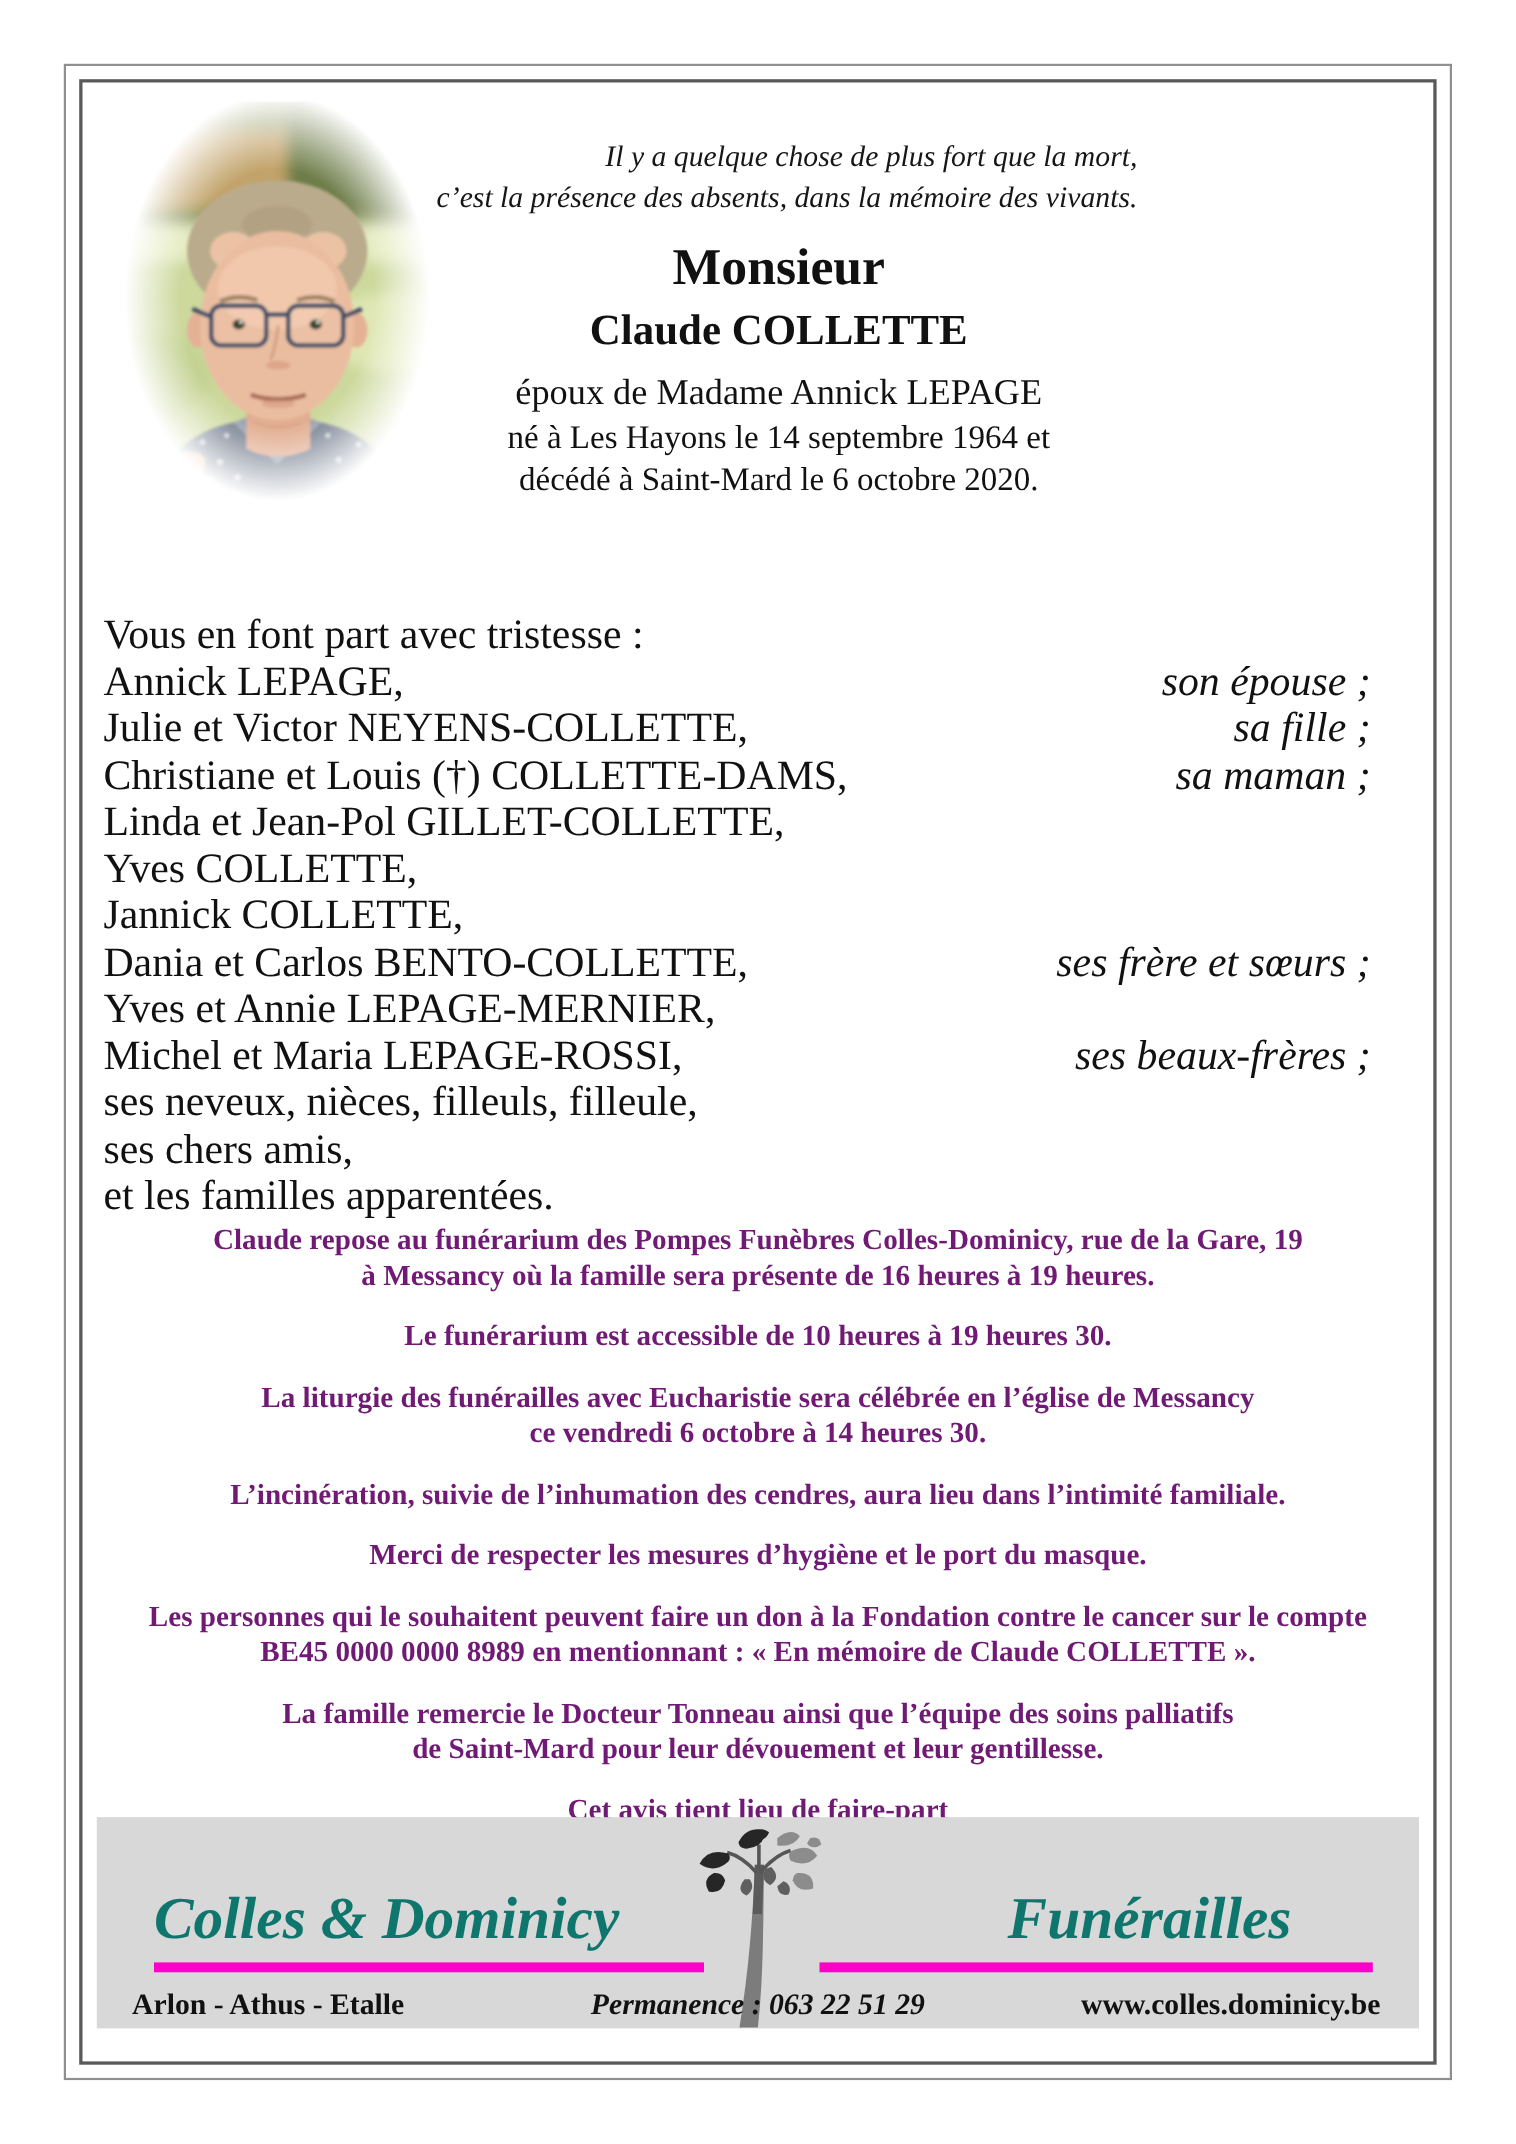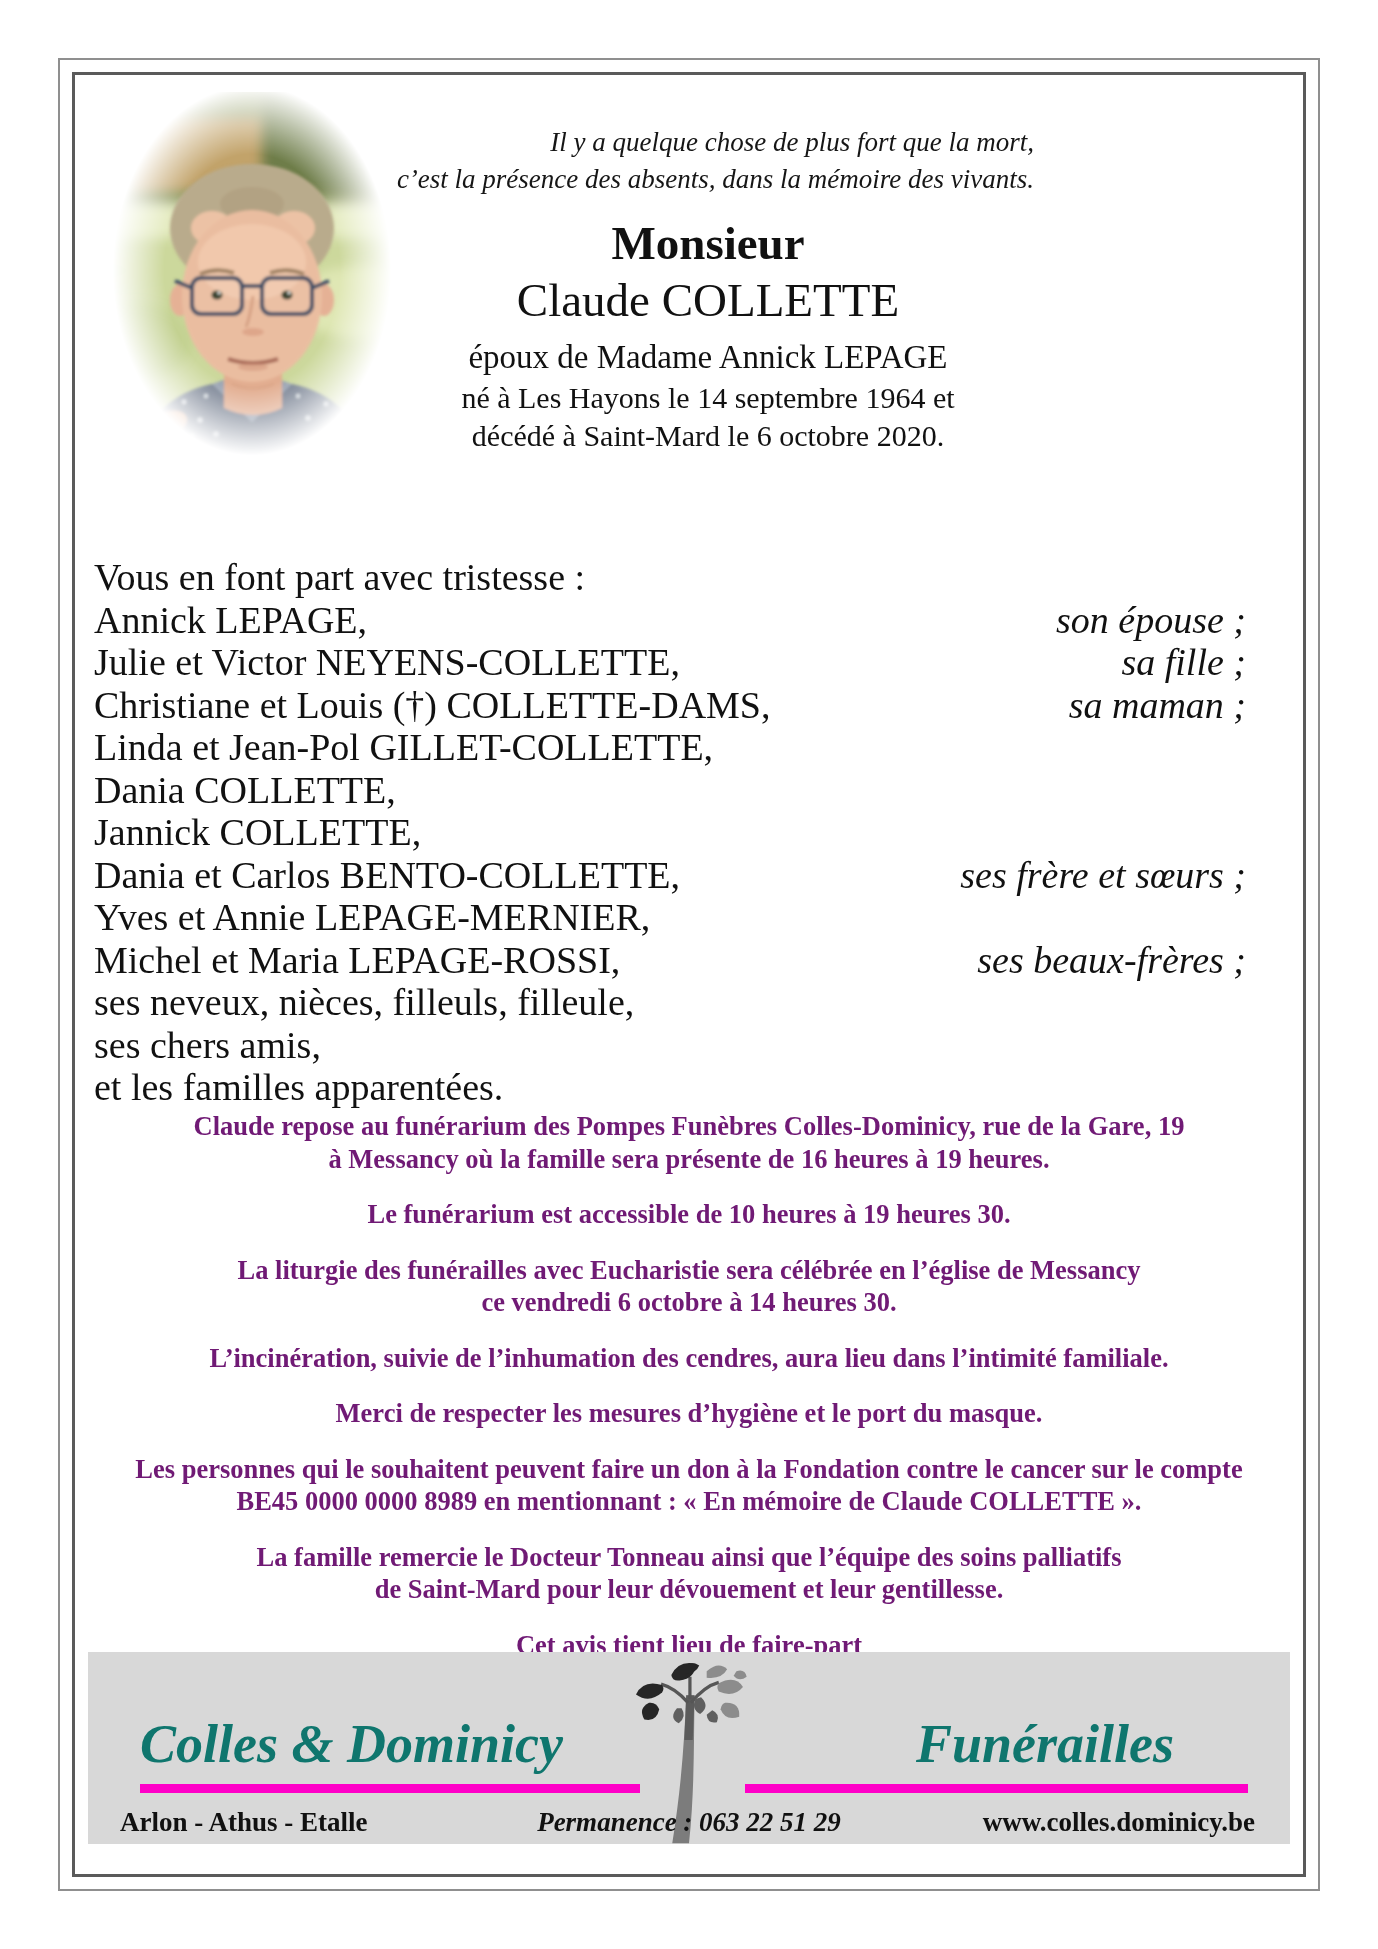--- a/index.html
+++ b/index.html
@@ -29,21 +29,21 @@
     text-align:right; font-style:italic; font-size:27px; line-height:37px; color:#161616;
   }
   .quote .attr { font-size:25px; line-height:34px; }
 
   
   .headings {
     position:absolute; top:215px; left:0; width:100%;
     text-align:center; padding-left:38px;
   }
   .headings .t1 { font-size:47px; line-height:57px; font-weight:bold; }
-  .headings .t2 { font-size:47px; line-height:57px; font-weight:normal; }
+  .headings .t2 { font-size:39px; line-height:57px; font-weight:bold; }
   .headings .sub1 { font-size:33px; line-height:44px; margin-top:6px; }
   .headings .sub2 { font-size:30px; line-height:38px; }
 
   
   .family { position:absolute; top:556px; left:94px; width:1152px; font-size:38px; }
   .fam-row { display:flex; justify-content:space-between; align-items:baseline; height:42.5px; line-height:42.5px; }
   .fam-row .rel { font-style:italic; text-align:right; white-space:nowrap; }
 
   
   .announce { position:absolute; top:1110px; left:89px; width:1200px; text-align:center; }
@@ -173,21 +173,21 @@
     </div>
     <div class="fam-row">
       <span>Christiane et Louis (†) COLLETTE-DAMS,</span>
       <span class="rel">sa maman ;</span>
     </div>
     <div class="fam-row">
       <span>Linda et Jean-Pol GILLET-COLLETTE,</span>
       <span class="rel"></span>
     </div>
     <div class="fam-row">
-      <span>Dania COLLETTE,</span>
+      <span>Yves COLLETTE,</span>
       <span class="rel"></span>
     </div>
     <div class="fam-row">
       <span>Jannick COLLETTE,</span>
       <span class="rel"></span>
     </div>
     <div class="fam-row">
       <span>Dania et Carlos BENTO-COLLETTE,</span>
       <span class="rel">ses frère et sœurs ;</span>
     </div>

